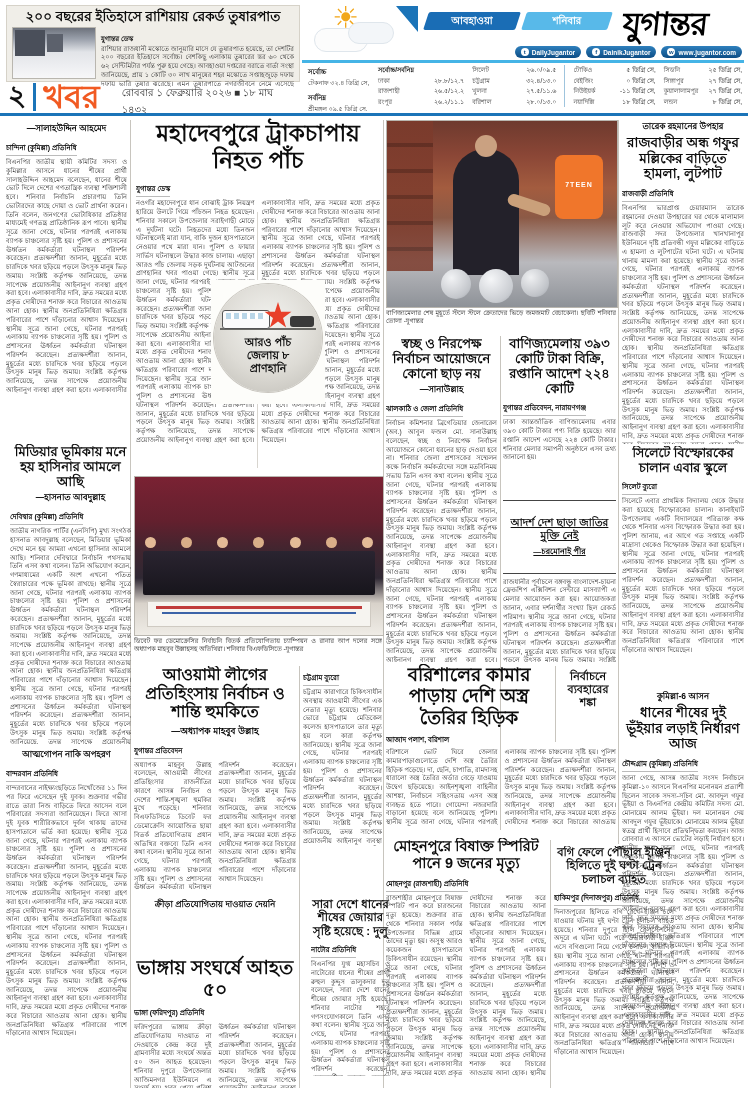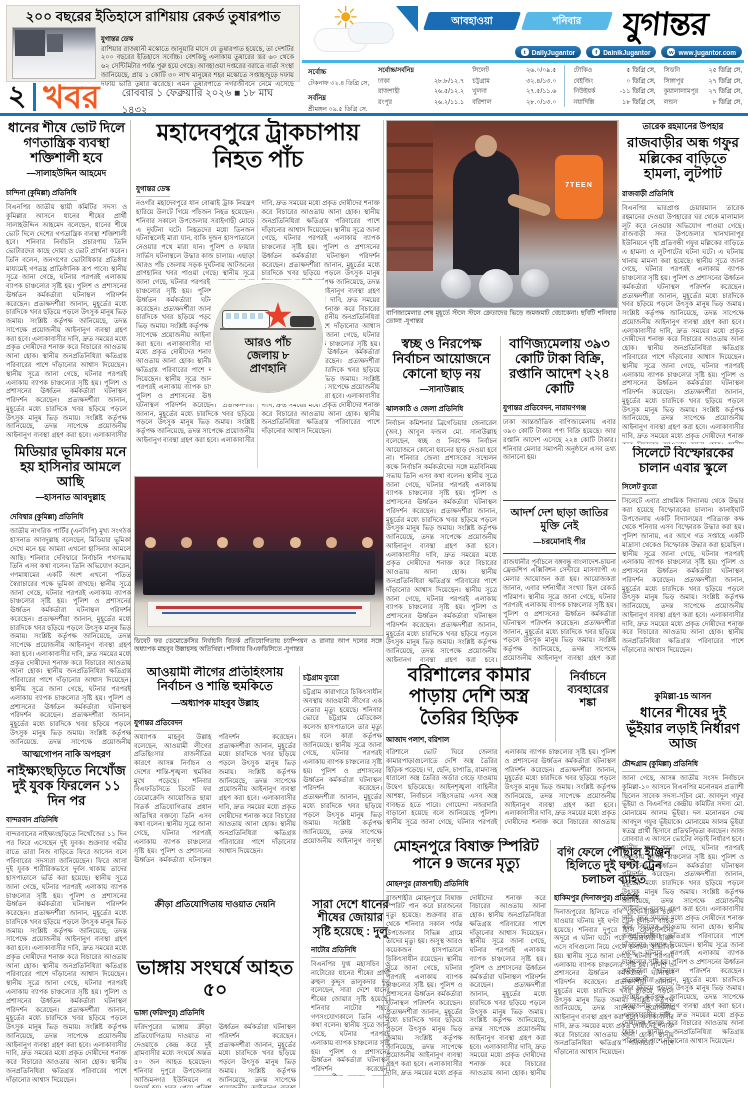--- a/index.html
+++ b/index.html
@@ -18,21 +18,21 @@
   
   .wtab{position:absolute;height:18px;transform:skewX(-18deg);border-radius:2px;}
   .wtab span{display:block;transform:skewX(18deg);color:#fff;font-weight:bold;font-size:10px;text-align:center;line-height:18px;}
   .pill{display:flex;align-items:center;gap:3px;height:12px;border-radius:7px;padding:0 6px;
         background:linear-gradient(#2e80bd,#0d4d85);color:#fff;font-size:6.5px;font-weight:bold;}
   .pill .ic{width:8px;height:8px;border-radius:50%;background:#fff;color:#0d4d85;font-size:6px;line-height:8px;text-align:center;font-weight:bold;}
   .wrow{display:flex;justify-content:space-between;font-size:6.4px;line-height:1.65;color:#333;}
   .wrow .wl{color:#444;}
   .wrow .wv{color:#222;}
   .whead{font-size:6.4px;font-weight:bold;color:#222;line-height:1.65;}
-  .quote{border-top:1px solid #444;border-bottom:1px solid #444;padding:5px 2px;margin:4px 0;}
+  .quote{border-top:1px solid #444;border-bottom:1px solid #444;padding:15px 2px;margin:4px 0;text-decoration:underline;}
   .quote .q{font-weight:bold;font-size:10.5px;text-align:center;line-height:1.25;}
   .star{clip-path:polygon(50% 0,61% 35%,98% 35%,68% 57%,79% 91%,50% 70%,21% 91%,32% 57%,2% 35%,39% 35%);background:#e8402a;}
 </style>
 </head>
 <body>
 
 <div id="page">
 
   <div class="abs" style="left:6px;top:5px;width:294px;height:77px;background:#f0eee8;border:1px solid #d6d2c8;box-sizing:border-box;padding:3px 5px;">
     <div class="hl" style="font-size:13.5px;">২০০ বছরের ইতিহাসে রাশিয়ায় রেকর্ড তুষারপাত</div>
@@ -175,41 +175,39 @@
   <div class="rule-v" style="left:130px;top:120px;height:968px;"></div>
   <div class="rule-v" style="left:383px;top:120px;height:968px;"></div>
   <div class="rule-v" style="left:618px;top:120px;height:724px;"></div>
   <div class="rule-v" style="left:500px;top:336px;height:494px;"></div>
   <div class="rule-v" style="left:550px;top:840px;height:248px;"></div>
   <div class="rule-v" style="left:299px;top:666px;height:422px;"></div>
   <div class="rule-v" style="left:257px;top:212px;height:256px;background:#d8d5cf;"></div>
   <div class="rule-v" style="left:555px;top:666px;height:76px;"></div>
 
   <div class="abs" style="left:6px;top:120px;width:121px;height:322px;overflow:hidden;">
-    <div class="hl" style="font-size:13px;">ধানের শীষে ভোট দিলে গণতান্ত্রিক ব্যবস্থা শক্তিশালী হবে</div>
     <div class="attrib">—সালাহউদ্দিন আহমেদ</div>
     <div class="dateline">চান্দিনা (কুমিল্লা) প্রতিনিধি</div>
     <div class="body-txt" style="height:236px;"><span>বিএনপির জাতীয় স্থায়ী কমিটির সদস্য ও কুমিল্লার আসনে ধানের শীষের প্রার্থী সালাহউদ্দিন আহমেদ বলেছেন, ধানের শীষে ভোট দিলে দেশের গণতান্ত্রিক ব্যবস্থা শক্তিশালী হবে। শনিবার নির্বাচনি প্রচারণায় তিনি ভোটারদের কাছে দোয়া ও ভোট প্রার্থনা করেন। তিনি বলেন, জনগণের ভোটাধিকার প্রতিষ্ঠার মাধ্যমেই গণতন্ত্র প্রাতিষ্ঠানিক রূপ পাবে।</span> <span>স্থানীয় সূত্রে জানা গেছে, ঘটনার পরপরই এলাকায় ব্যাপক চাঞ্চল্যের সৃষ্টি হয়। পুলিশ ও প্রশাসনের ঊর্ধ্বতন কর্মকর্তারা ঘটনাস্থল পরিদর্শন করেছেন। প্রত্যক্ষদর্শীরা জানান, মুহূর্তের মধ্যে চারদিকে খবর ছড়িয়ে পড়লে উৎসুক মানুষ ভিড় জমায়। সংশ্লিষ্ট কর্তৃপক্ষ জানিয়েছে, তদন্ত সাপেক্ষে প্রয়োজনীয় আইনানুগ ব্যবস্থা গ্রহণ করা হবে। এলাকাবাসীর দাবি, দ্রুত সময়ের মধ্যে প্রকৃত দোষীদের শনাক্ত করে বিচারের আওতায় আনা হোক। স্থানীয় জনপ্রতিনিধিরা ক্ষতিগ্রস্ত পরিবারের পাশে দাঁড়ানোর আশ্বাস দিয়েছেন। স্থানীয় সূত্রে জানা গেছে, ঘটনার পরপরই এলাকায় ব্যাপক চাঞ্চল্যের সৃষ্টি হয়। পুলিশ ও প্রশাসনের ঊর্ধ্বতন কর্মকর্তারা ঘটনাস্থল পরিদর্শন করেছেন। প্রত্যক্ষদর্শীরা জানান, মুহূর্তের মধ্যে চারদিকে খবর ছড়িয়ে পড়লে উৎসুক মানুষ ভিড় জমায়। সংশ্লিষ্ট কর্তৃপক্ষ জানিয়েছে, তদন্ত সাপেক্ষে প্রয়োজনীয় আইনানুগ ব্যবস্থা গ্রহণ করা হবে। এলাকাবাসীর দাবি, দ্রুত সময়ের মধ্যে প্রকৃত দোষীদের শনাক্ত করে বিচারের আওতায় আনা হোক। স্থানীয় জনপ্রতিনিধিরা ক্ষতিগ্রস্ত পরিবারের পাশে দাঁড়ানোর আশ্বাস দিয়েছেন।</span></div>
   </div>
 
   <div class="abs" style="left:10px;top:444px;width:121px;height:300px;overflow:hidden;">
     <div class="hl" style="font-size:13px;">মিডিয়ার ভূমিকায় মনে হয় হাসিনার আমলে আছি</div>
     <div class="attrib">—হাসনাত আবদুল্লাহ</div>
     <div class="dateline">দেবিদ্বার (কুমিল্লা) প্রতিনিধি</div>
     <div class="body-txt" style="height:224px;"><span>জাতীয় নাগরিক পার্টির (এনসিপি) মুখ্য সংগঠক হাসনাত আবদুল্লাহ বলেছেন, মিডিয়ার ভূমিকা দেখে মনে হয় আমরা এখনো হাসিনার আমলে আছি। শনিবার দেবিদ্বারে নির্বাচনি পথসভায় তিনি এসব কথা বলেন। তিনি অভিযোগ করেন, গণমাধ্যমের একটি অংশ এখনো পতিত স্বৈরাচারের পক্ষে ভূমিকা রাখছে।</span> <span>স্থানীয় সূত্রে জানা গেছে, ঘটনার পরপরই এলাকায় ব্যাপক চাঞ্চল্যের সৃষ্টি হয়। পুলিশ ও প্রশাসনের ঊর্ধ্বতন কর্মকর্তারা ঘটনাস্থল পরিদর্শন করেছেন। প্রত্যক্ষদর্শীরা জানান, মুহূর্তের মধ্যে চারদিকে খবর ছড়িয়ে পড়লে উৎসুক মানুষ ভিড় জমায়। সংশ্লিষ্ট কর্তৃপক্ষ জানিয়েছে, তদন্ত সাপেক্ষে প্রয়োজনীয় আইনানুগ ব্যবস্থা গ্রহণ করা হবে। এলাকাবাসীর দাবি, দ্রুত সময়ের মধ্যে প্রকৃত দোষীদের শনাক্ত করে বিচারের আওতায় আনা হোক। স্থানীয় জনপ্রতিনিধিরা ক্ষতিগ্রস্ত পরিবারের পাশে দাঁড়ানোর আশ্বাস দিয়েছেন। স্থানীয় সূত্রে জানা গেছে, ঘটনার পরপরই এলাকায় ব্যাপক চাঞ্চল্যের সৃষ্টি হয়। পুলিশ ও প্রশাসনের ঊর্ধ্বতন কর্মকর্তারা ঘটনাস্থল পরিদর্শন করেছেন। প্রত্যক্ষদর্শীরা জানান, মুহূর্তের মধ্যে চারদিকে খবর ছড়িয়ে পড়লে উৎসুক মানুষ ভিড় জমায়। সংশ্লিষ্ট কর্তৃপক্ষ জানিয়েছে, তদন্ত সাপেক্ষে প্রয়োজনীয় আইনানুগ ব্যবস্থা গ্রহণ করা হবে। এলাকাবাসীর দাবি, দ্রুত সময়ের মধ্যে প্রকৃত দোষীদের শনাক্ত করে বিচারের আওতায় আনা হোক। স্থানীয় জনপ্রতিনিধিরা ক্ষতিগ্রস্ত পরিবারের পাশে দাঁড়ানোর আশ্বাস দিয়েছেন।</span></div>
   </div>
 
   <div class="abs" style="left:6px;top:748px;width:121px;height:340px;overflow:hidden;">
     <div class="kicker">আত্মগোপন নাকি অপহরণ</div>
-    <div class="hl" style="font-size:13px;margin-top:1px;">নাইক্ষ্যংছড়িতে নিখোঁজ দুই যুবক ফিরলেন ১১ দিন পর</div>
     <div class="dateline">বান্দরবান প্রতিনিধি</div>
     <div class="body-txt" style="height:262px;"><span>বান্দরবানের নাইক্ষ্যংছড়িতে নিখোঁজের ১১ দিন পর ফিরে এসেছেন দুই যুবক। শুক্রবার গভীর রাতে তারা নিজ বাড়িতে ফিরে আসেন বলে পরিবারের সদস্যরা জানিয়েছেন। ফিরে আসা দুই যুবক শারীরিকভাবে দুর্বল থাকায় তাদের হাসপাতালে ভর্তি করা হয়েছে।</span> <span>স্থানীয় সূত্রে জানা গেছে, ঘটনার পরপরই এলাকায় ব্যাপক চাঞ্চল্যের সৃষ্টি হয়। পুলিশ ও প্রশাসনের ঊর্ধ্বতন কর্মকর্তারা ঘটনাস্থল পরিদর্শন করেছেন। প্রত্যক্ষদর্শীরা জানান, মুহূর্তের মধ্যে চারদিকে খবর ছড়িয়ে পড়লে উৎসুক মানুষ ভিড় জমায়। সংশ্লিষ্ট কর্তৃপক্ষ জানিয়েছে, তদন্ত সাপেক্ষে প্রয়োজনীয় আইনানুগ ব্যবস্থা গ্রহণ করা হবে। এলাকাবাসীর দাবি, দ্রুত সময়ের মধ্যে প্রকৃত দোষীদের শনাক্ত করে বিচারের আওতায় আনা হোক। স্থানীয় জনপ্রতিনিধিরা ক্ষতিগ্রস্ত পরিবারের পাশে দাঁড়ানোর আশ্বাস দিয়েছেন। স্থানীয় সূত্রে জানা গেছে, ঘটনার পরপরই এলাকায় ব্যাপক চাঞ্চল্যের সৃষ্টি হয়। পুলিশ ও প্রশাসনের ঊর্ধ্বতন কর্মকর্তারা ঘটনাস্থল পরিদর্শন করেছেন। প্রত্যক্ষদর্শীরা জানান, মুহূর্তের মধ্যে চারদিকে খবর ছড়িয়ে পড়লে উৎসুক মানুষ ভিড় জমায়। সংশ্লিষ্ট কর্তৃপক্ষ জানিয়েছে, তদন্ত সাপেক্ষে প্রয়োজনীয় আইনানুগ ব্যবস্থা গ্রহণ করা হবে। এলাকাবাসীর দাবি, দ্রুত সময়ের মধ্যে প্রকৃত দোষীদের শনাক্ত করে বিচারের আওতায় আনা হোক। স্থানীয় জনপ্রতিনিধিরা ক্ষতিগ্রস্ত পরিবারের পাশে দাঁড়ানোর আশ্বাস দিয়েছেন।</span></div>
   </div>
 
-  <div class="abs" style="left:136px;top:118px;width:244px;height:354px;overflow:hidden;font-family:Liberation Serif, serif;">
+  <div class="abs" style="left:136px;top:118px;width:244px;height:354px;overflow:hidden;">
     <div class="hl" style="font-size:23px;padding:2px 14px 4px;">মহাদেবপুরে ট্রাকচাপায় নিহত পাঁচ</div>
     <div class="dateline">যুগান্তর ডেস্ক</div>
     <div class="body-txt twocol" style="height:260px;">
       <span>নওগাঁর মহাদেবপুরে ধান বোঝাই ট্রাক নিয়ন্ত্রণ হারিয়ে উলটে গিয়ে পাঁচজন নিহত হয়েছেন। শনিবার সকালে উপজেলার সরাইগাছী মোড়ে এ দুর্ঘটনা ঘটে। নিহতদের মধ্যে তিনজন ঘটনাস্থলেই মারা যান, বাকি দুজন হাসপাতালে নেওয়ার পথে মারা যান। পুলিশ ও ফায়ার সার্ভিস ঘটনাস্থলে উদ্ধার কাজ চালায়। এছাড়া আরও পাঁচ জেলায় সড়ক দুর্ঘটনায় আটজনের প্রাণহানির খবর পাওয়া গেছে।</span> <span>স্থানীয় সূত্রে জানা গেছে, ঘটনার পরপরই এলাকায় ব্যাপক চাঞ্চল্যের সৃষ্টি হয়। পুলিশ ও প্রশাসনের ঊর্ধ্বতন কর্মকর্তারা ঘটনাস্থল পরিদর্শন করেছেন। প্রত্যক্ষদর্শীরা জানান, মুহূর্তের মধ্যে চারদিকে খবর ছড়িয়ে পড়লে উৎসুক মানুষ ভিড় জমায়। সংশ্লিষ্ট কর্তৃপক্ষ জানিয়েছে, তদন্ত সাপেক্ষে প্রয়োজনীয় আইনানুগ ব্যবস্থা গ্রহণ করা হবে। এলাকাবাসীর দাবি, দ্রুত সময়ের মধ্যে প্রকৃত দোষীদের শনাক্ত করে বিচারের আওতায় আনা হোক। স্থানীয় জনপ্রতিনিধিরা ক্ষতিগ্রস্ত পরিবারের পাশে দাঁড়ানোর আশ্বাস দিয়েছেন। স্থানীয় সূত্রে জানা গেছে, ঘটনার পরপরই এলাকায় ব্যাপক চাঞ্চল্যের সৃষ্টি হয়। পুলিশ ও প্রশাসনের ঊর্ধ্বতন কর্মকর্তারা ঘটনাস্থল পরিদর্শন করেছেন। প্রত্যক্ষদর্শীরা জানান, মুহূর্তের মধ্যে চারদিকে খবর ছড়িয়ে পড়লে উৎসুক মানুষ ভিড় জমায়। সংশ্লিষ্ট কর্তৃপক্ষ জানিয়েছে, তদন্ত সাপেক্ষে প্রয়োজনীয় আইনানুগ ব্যবস্থা গ্রহণ করা হবে। এলাকাবাসীর দাবি, দ্রুত সময়ের মধ্যে প্রকৃত দোষীদের শনাক্ত করে বিচারের আওতায় আনা হোক। স্থানীয় জনপ্রতিনিধিরা ক্ষতিগ্রস্ত পরিবারের পাশে দাঁড়ানোর আশ্বাস দিয়েছেন। স্থানীয় সূত্রে জানা গেছে, ঘটনার পরপরই এলাকায় ব্যাপক চাঞ্চল্যের সৃষ্টি হয়। পুলিশ ও প্রশাসনের ঊর্ধ্বতন কর্মকর্তারা ঘটনাস্থল পরিদর্শন করেছেন। প্রত্যক্ষদর্শীরা জানান, মুহূর্তের মধ্যে চারদিকে খবর ছড়িয়ে পড়লে উৎসুক মানুষ ভিড় জমায়। সংশ্লিষ্ট কর্তৃপক্ষ জানিয়েছে, তদন্ত সাপেক্ষে প্রয়োজনীয় আইনানুগ ব্যবস্থা গ্রহণ করা হবে। এলাকাবাসীর দাবি, দ্রুত সময়ের মধ্যে প্রকৃত দোষীদের শনাক্ত করে বিচারের আওতায় আনা হোক। স্থানীয় জনপ্রতিনিধিরা ক্ষতিগ্রস্ত পরিবারের পাশে দাঁড়ানোর আশ্বাস দিয়েছেন। স্থানীয় সূত্রে জানা গেছে, ঘটনার পরপরই এলাকায় ব্যাপক চাঞ্চল্যের সৃষ্টি হয়। পুলিশ ও প্রশাসনের ঊর্ধ্বতন কর্মকর্তারা ঘটনাস্থল পরিদর্শন করেছেন। প্রত্যক্ষদর্শীরা জানান, মুহূর্তের মধ্যে চারদিকে খবর ছড়িয়ে পড়লে উৎসুক মানুষ ভিড় জমায়। সংশ্লিষ্ট কর্তৃপক্ষ জানিয়েছে, তদন্ত সাপেক্ষে প্রয়োজনীয় আইনানুগ ব্যবস্থা গ্রহণ করা হবে। এলাকাবাসীর দাবি, দ্রুত সময়ের মধ্যে প্রকৃত দোষীদের শনাক্ত করে বিচারের আওতায় আনা হোক। স্থানীয় জনপ্রতিনিধিরা ক্ষতিগ্রস্ত পরিবারের পাশে দাঁড়ানোর আশ্বাস দিয়েছেন।</span>
     </div>
   </div>
 
   <div class="abs" style="left:211px;top:280px;width:114px;height:124px;background:#fdfdfa;">
     <div class="abs" style="left:3px;top:4px;width:108px;height:108px;border-radius:50%;background:radial-gradient(circle at 50% 38%,#f4f4f1 0%,#dddbd5 55%,#bebcb5 100%);box-shadow:0 0 0 1px #c9c6bf;overflow:hidden;">
       <div class="abs" style="left:6px;top:44px;width:96px;height:2px;background:#6a6a66;"></div>
@@ -234,21 +232,21 @@
     </div>
     <div class="abs" style="left:8px;top:74px;right:8px;height:44px;background:linear-gradient(180deg,#2a2430,#17151c);border-radius:2px;"></div>
     <div class="abs" style="left:12px;bottom:8px;right:12px;height:24px;background:#f6f4f0;border:1px solid #cfcac2;">
       <div style="margin:4px 8px 0;height:3px;background:#c03b3b;"></div>
       <div style="margin:3px 14px 0;height:2px;background:#3b63a8;"></div>
     </div>
   </div>
   <div class="abs caption" style="left:134px;top:637px;width:248px;height:25px;"><span>ডিবেট ফর ডেমোক্রেসির নির্বাচনি বিতর্ক প্রতিযোগিতায় চ্যাম্পিয়ন ও রানার আপ দলের সঙ্গে অধ্যাপক মাহবুব উল্লাহসহ অতিথিরা। শনিবার বিএফডিসিতে -যুগান্তর</span></div>
 
   <div class="abs" style="left:134px;top:666px;width:162px;height:230px;overflow:hidden;">
-    <div class="hl" style="font-size:12px;text-align:center;">আওয়ামী লীগের প্রতিহিংসায় নির্বাচন ও শান্তি হুমকিতে</div>
+    <div class="hl" style="font-size:16px;text-align:center;">আওয়ামী লীগের প্রতিহিংসায় নির্বাচন ও শান্তি হুমকিতে</div>
     <div class="attrib" style="font-size:9px;">—অধ্যাপক মাহবুব উল্লাহ</div>
     <div class="dateline">যুগান্তর প্রতিবেদন</div>
     <div class="body-txt twocol" style="height:138px;"><span>অধ্যাপক মাহবুব উল্লাহ বলেছেন, আওয়ামী লীগের প্রতিহিংসার রাজনীতির কারণে আসন্ন নির্বাচন ও দেশের শান্তি-শৃঙ্খলা হুমকির মুখে পড়েছে। শনিবার বিএফডিসিতে ডিবেট ফর ডেমোক্রেসি আয়োজিত ছায়া বিতর্ক প্রতিযোগিতায় প্রধান অতিথির বক্তব্যে তিনি এসব কথা বলেন।</span> <span>স্থানীয় সূত্রে জানা গেছে, ঘটনার পরপরই এলাকায় ব্যাপক চাঞ্চল্যের সৃষ্টি হয়। পুলিশ ও প্রশাসনের ঊর্ধ্বতন কর্মকর্তারা ঘটনাস্থল পরিদর্শন করেছেন। প্রত্যক্ষদর্শীরা জানান, মুহূর্তের মধ্যে চারদিকে খবর ছড়িয়ে পড়লে উৎসুক মানুষ ভিড় জমায়। সংশ্লিষ্ট কর্তৃপক্ষ জানিয়েছে, তদন্ত সাপেক্ষে প্রয়োজনীয় আইনানুগ ব্যবস্থা গ্রহণ করা হবে। এলাকাবাসীর দাবি, দ্রুত সময়ের মধ্যে প্রকৃত দোষীদের শনাক্ত করে বিচারের আওতায় আনা হোক। স্থানীয় জনপ্রতিনিধিরা ক্ষতিগ্রস্ত পরিবারের পাশে দাঁড়ানোর আশ্বাস দিয়েছেন।</span></div>
   </div>
 
   <div class="abs" style="left:303px;top:666px;width:79px;height:228px;overflow:hidden;">
     <div class="dateline">চট্টগ্রাম ব্যুরো</div>
     <div class="body-txt" style="height:158px;"><span>চট্টগ্রাম কারাগারে চিকিৎসাধীন অবস্থায় আওয়ামী লীগের এক নেতার মৃত্যু হয়েছে। শনিবার ভোরে চট্টগ্রাম মেডিকেল কলেজ হাসপাতালে তার মৃত্যু হয় বলে কারা কর্তৃপক্ষ জানিয়েছে।</span> <span>স্থানীয় সূত্রে জানা গেছে, ঘটনার পরপরই এলাকায় ব্যাপক চাঞ্চল্যের সৃষ্টি হয়। পুলিশ ও প্রশাসনের ঊর্ধ্বতন কর্মকর্তারা ঘটনাস্থল পরিদর্শন করেছেন। প্রত্যক্ষদর্শীরা জানান, মুহূর্তের মধ্যে চারদিকে খবর ছড়িয়ে পড়লে উৎসুক মানুষ ভিড় জমায়। সংশ্লিষ্ট কর্তৃপক্ষ জানিয়েছে, তদন্ত সাপেক্ষে প্রয়োজনীয় আইনানুগ ব্যবস্থা গ্রহণ করা হবে। এলাকাবাসীর দাবি, দ্রুত সময়ের মধ্যে প্রকৃত দোষীদের শনাক্ত করে বিচারের আওতায় আনা হোক। স্থানীয় জনপ্রতিনিধিরা ক্ষতিগ্রস্ত পরিবারের পাশে দাঁড়ানোর আশ্বাস দিয়েছেন।</span></div>
   </div>
 
@@ -325,19 +323,19 @@
     <div class="body-txt" style="height:242px;"><span>বিএনপির ভারপ্রাপ্ত চেয়ারম্যান তারেক রহমানের দেওয়া উপহারের ঘর থেকে মালামাল লুট করে নেওয়ার অভিযোগ পাওয়া গেছে। রাজবাড়ী সদর উপজেলার খানখানাপুর ইউনিয়নে দৃষ্টি প্রতিবন্ধী গফুর মল্লিকের বাড়িতে এ হামলা ও লুটপাটের ঘটনা ঘটে। এ ঘটনায় থানায় মামলা করা হয়েছে।</span> <span>স্থানীয় সূত্রে জানা গেছে, ঘটনার পরপরই এলাকায় ব্যাপক চাঞ্চল্যের সৃষ্টি হয়। পুলিশ ও প্রশাসনের ঊর্ধ্বতন কর্মকর্তারা ঘটনাস্থল পরিদর্শন করেছেন। প্রত্যক্ষদর্শীরা জানান, মুহূর্তের মধ্যে চারদিকে খবর ছড়িয়ে পড়লে উৎসুক মানুষ ভিড় জমায়। সংশ্লিষ্ট কর্তৃপক্ষ জানিয়েছে, তদন্ত সাপেক্ষে প্রয়োজনীয় আইনানুগ ব্যবস্থা গ্রহণ করা হবে। এলাকাবাসীর দাবি, দ্রুত সময়ের মধ্যে প্রকৃত দোষীদের শনাক্ত করে বিচারের আওতায় আনা হোক। স্থানীয় জনপ্রতিনিধিরা ক্ষতিগ্রস্ত পরিবারের পাশে দাঁড়ানোর আশ্বাস দিয়েছেন। স্থানীয় সূত্রে জানা গেছে, ঘটনার পরপরই এলাকায় ব্যাপক চাঞ্চল্যের সৃষ্টি হয়। পুলিশ ও প্রশাসনের ঊর্ধ্বতন কর্মকর্তারা ঘটনাস্থল পরিদর্শন করেছেন। প্রত্যক্ষদর্শীরা জানান, মুহূর্তের মধ্যে চারদিকে খবর ছড়িয়ে পড়লে উৎসুক মানুষ ভিড় জমায়। সংশ্লিষ্ট কর্তৃপক্ষ জানিয়েছে, তদন্ত সাপেক্ষে প্রয়োজনীয় আইনানুগ ব্যবস্থা গ্রহণ করা হবে। এলাকাবাসীর দাবি, দ্রুত সময়ের মধ্যে প্রকৃত দোষীদের শনাক্ত করে বিচারের আওতায় আনা হোক। স্থানীয় জনপ্রতিনিধিরা ক্ষতিগ্রস্ত পরিবারের পাশে দাঁড়ানোর আশ্বাস দিয়েছেন।</span></div>
   </div>
 
   <div class="abs" style="left:622px;top:446px;width:122px;height:242px;overflow:hidden;">
     <div class="hl" style="font-size:12.5px;">সিলেটে বিস্ফোরকের চালান এবার স্কুলে</div>
     <div class="dateline">সিলেট ব্যুরো</div>
     <div class="body-txt" style="height:182px;"><span>সিলেটে এবার প্রাথমিক বিদ্যালয় থেকে উদ্ধার করা হয়েছে বিস্ফোরকের চালান। কানাইঘাট উপজেলায় একটি বিদ্যালয়ের পরিত্যক্ত কক্ষ থেকে শনিবার এসব বিস্ফোরক উদ্ধার করা হয়। পুলিশ জানায়, এর আগে গত সপ্তাহে একটি মাদ্রাসা থেকেও বিস্ফোরক উদ্ধার করা হয়েছিল।</span> <span>স্থানীয় সূত্রে জানা গেছে, ঘটনার পরপরই এলাকায় ব্যাপক চাঞ্চল্যের সৃষ্টি হয়। পুলিশ ও প্রশাসনের ঊর্ধ্বতন কর্মকর্তারা ঘটনাস্থল পরিদর্শন করেছেন। প্রত্যক্ষদর্শীরা জানান, মুহূর্তের মধ্যে চারদিকে খবর ছড়িয়ে পড়লে উৎসুক মানুষ ভিড় জমায়। সংশ্লিষ্ট কর্তৃপক্ষ জানিয়েছে, তদন্ত সাপেক্ষে প্রয়োজনীয় আইনানুগ ব্যবস্থা গ্রহণ করা হবে। এলাকাবাসীর দাবি, দ্রুত সময়ের মধ্যে প্রকৃত দোষীদের শনাক্ত করে বিচারের আওতায় আনা হোক। স্থানীয় জনপ্রতিনিধিরা ক্ষতিগ্রস্ত পরিবারের পাশে দাঁড়ানোর আশ্বাস দিয়েছেন।</span></div>
   </div>
 
   <div class="abs" style="left:622px;top:690px;width:122px;height:398px;overflow:hidden;">
-    <div class="kicker">কুমিল্লা-15 আসন</div>
+    <div class="kicker">কুমিল্লা-6 আসন</div>
     <div class="hl" style="font-size:13.5px;margin-top:1px;">ধানের শীষের দুই ভূঁইয়ার লড়াই নির্ধারণ আজ</div>
     <div class="dateline">চৌদ্দগ্রাম (কুমিল্লা) প্রতিনিধি</div>
     <div class="body-txt" style="height:300px;"><span>জানা গেছে, আসন্ন জাতীয় সংসদ নির্বাচনে কুমিল্লা-১০ আসনে বিএনপির মনোনয়ন প্রত্যাশী ছিলেন সাবেক সদস্য-সচিব মো. আবদুল গফুর ভূঁইয়া ও বিএনপির কেন্দ্রীয় কমিটির সদস্য মো. মোনায়েম আলম ভূঁইয়া। দল মনোনয়ন দেয় আবদুল গফুর ভূঁইয়াকে। মোনায়েম আলম ভূঁইয়া স্বতন্ত্র প্রার্থী হিসাবে প্রতিদ্বন্দ্বিতা করছেন। আজ রোববার এ আসনে ভোটের লড়াই নির্ধারণ হবে।</span> <span>স্থানীয় সূত্রে জানা গেছে, ঘটনার পরপরই এলাকায় ব্যাপক চাঞ্চল্যের সৃষ্টি হয়। পুলিশ ও প্রশাসনের ঊর্ধ্বতন কর্মকর্তারা ঘটনাস্থল পরিদর্শন করেছেন। প্রত্যক্ষদর্শীরা জানান, মুহূর্তের মধ্যে চারদিকে খবর ছড়িয়ে পড়লে উৎসুক মানুষ ভিড় জমায়। সংশ্লিষ্ট কর্তৃপক্ষ জানিয়েছে, তদন্ত সাপেক্ষে প্রয়োজনীয় আইনানুগ ব্যবস্থা গ্রহণ করা হবে। এলাকাবাসীর দাবি, দ্রুত সময়ের মধ্যে প্রকৃত দোষীদের শনাক্ত করে বিচারের আওতায় আনা হোক। স্থানীয় জনপ্রতিনিধিরা ক্ষতিগ্রস্ত পরিবারের পাশে দাঁড়ানোর আশ্বাস দিয়েছেন। স্থানীয় সূত্রে জানা গেছে, ঘটনার পরপরই এলাকায় ব্যাপক চাঞ্চল্যের সৃষ্টি হয়। পুলিশ ও প্রশাসনের ঊর্ধ্বতন কর্মকর্তারা ঘটনাস্থল পরিদর্শন করেছেন। প্রত্যক্ষদর্শীরা জানান, মুহূর্তের মধ্যে চারদিকে খবর ছড়িয়ে পড়লে উৎসুক মানুষ ভিড় জমায়। সংশ্লিষ্ট কর্তৃপক্ষ জানিয়েছে, তদন্ত সাপেক্ষে প্রয়োজনীয় আইনানুগ ব্যবস্থা গ্রহণ করা হবে। এলাকাবাসীর দাবি, দ্রুত সময়ের মধ্যে প্রকৃত দোষীদের শনাক্ত করে বিচারের আওতায় আনা হোক। স্থানীয় জনপ্রতিনিধিরা ক্ষতিগ্রস্ত পরিবারের পাশে দাঁড়ানোর আশ্বাস দিয়েছেন।</span></div>
   </div>
 
 </div>
 
 </body></html>

